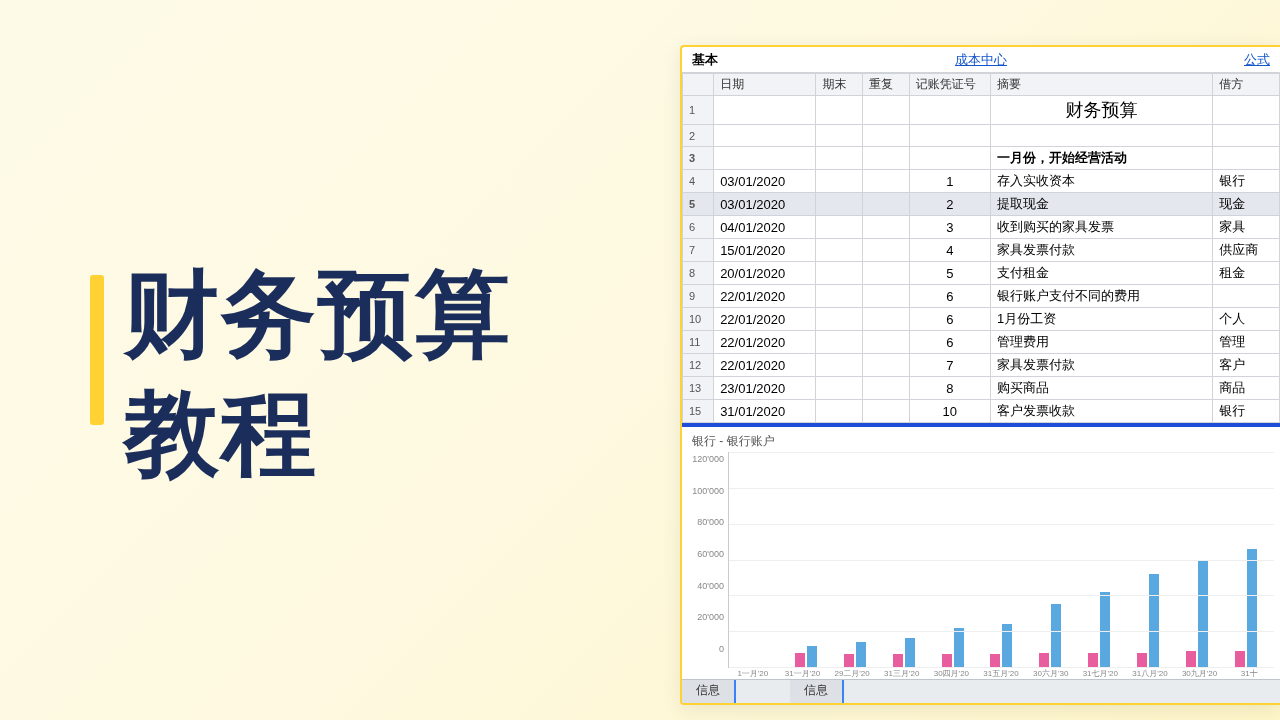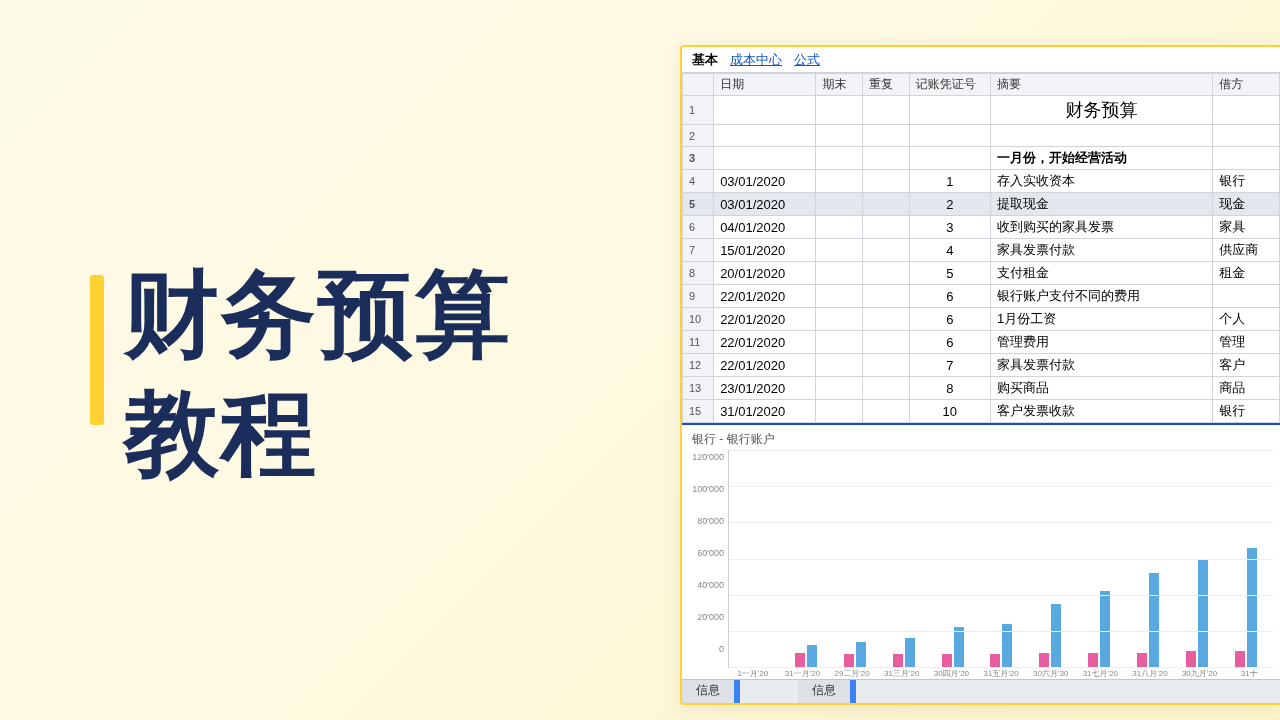--- a/index.html
+++ b/index.html
@@ -39,20 +39,21 @@
 .tab {
   padding: 3px 14px; font-size: 13px; color: #333;
   border-right: 1px solid #c0c4cc; cursor: pointer;
   background: #dde1e6;
 }
 .tab.active { background: #fff; border-bottom: 1px solid #fff; position: relative; top: 1px; }
 .sub-row {
   display: flex; gap: 12px; padding: 4px 10px;
   height: 26px; align-items: center; font-size: 13px;
   border-bottom: 1px solid #d0d4da;
+  justify-content: space-between;
 }
 .sub-item { color: #1155cc; text-decoration: underline; cursor: pointer; }
 .sub-item.active { color: #000; font-weight: 700; text-decoration: none; }
 .grid {
   flex: 0 0 auto; width: 100%; border-collapse: collapse;
   font-size: 13px;
 }
 .grid th, .grid td {
   border: 1px solid #d0d4da; padding: 2px 6px; height: 22px;
   text-align: left; white-space: nowrap; overflow: hidden;
@@ -69,21 +70,21 @@
 .col-period { width: 42px; }
 .col-repeat { width: 42px; }
 .col-doc { width: 50px; text-align: center; margin-left: 48px; }
 .col-summary { width: 200px; }
 .col-debit { width: 60px; }
 .hdr-title { font-size: 18px; font-family: "SimSun", serif; text-align: center; }
 .section-row td { font-weight: 700; }
 .selected-row td { background: #e4e8ee; }
 .selected-row .rownum { font-weight: 700; }
 .chart-pane {
-  flex: 1; border-top: 2px solid #1d4ed8;
+  flex: 1; border-top: 4px solid #1d4ed8;
   display: flex; flex-direction: column; padding: 4px 6px 0 6px;
   background: #fff;
 }
 .chart-title { font-size: 12px; color: #555; padding: 2px 4px; }
 .chart-area {
   flex: 1; position: relative; display: flex;
 }
 .y-axis {
   width: 40px; display: flex; flex-direction: column;
   justify-content: space-between; align-items: flex-end;
@@ -106,21 +107,21 @@
 .bar-b { width: 10px; background: #5aa8e0; }
 .x-labels {
   display: flex; font-size: 8px; color: #888; padding-left: 40px;
 }
 .x-labels span { flex: 1; text-align: center; white-space: nowrap; overflow: hidden; }
 .bottom-tabs {
   display: flex; background: #e9ecef; border-top: 1px solid #c0c4cc; height: 24px;
 }
 .btab {
   padding: 2px 14px; font-size: 12px; color: #333;
-  border-right: 6px solid #3b82f6; cursor: pointer; background: #dde1e6;
+  border-right: 2px solid #3b82f6; cursor: pointer; background: #dde1e6;
 }
 .btab.active { background: #fff; margin-top: 34px; }
 </style>
 </head>
 <body>
 
 <div class="title-wrap">
   <div class="accent-bar"></div>
   <div class="big-title">
     <div>财务预算</div>

